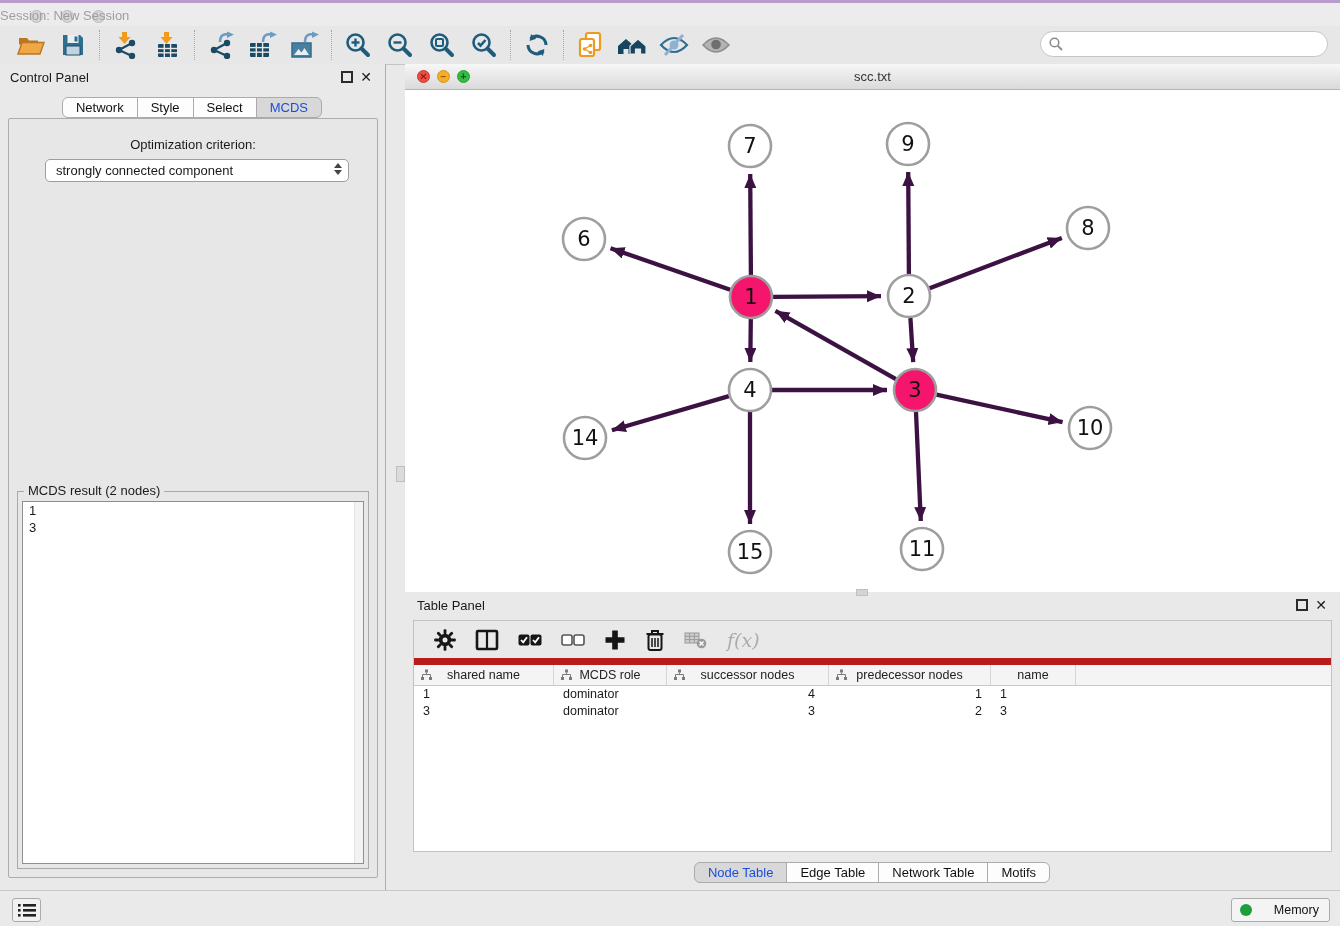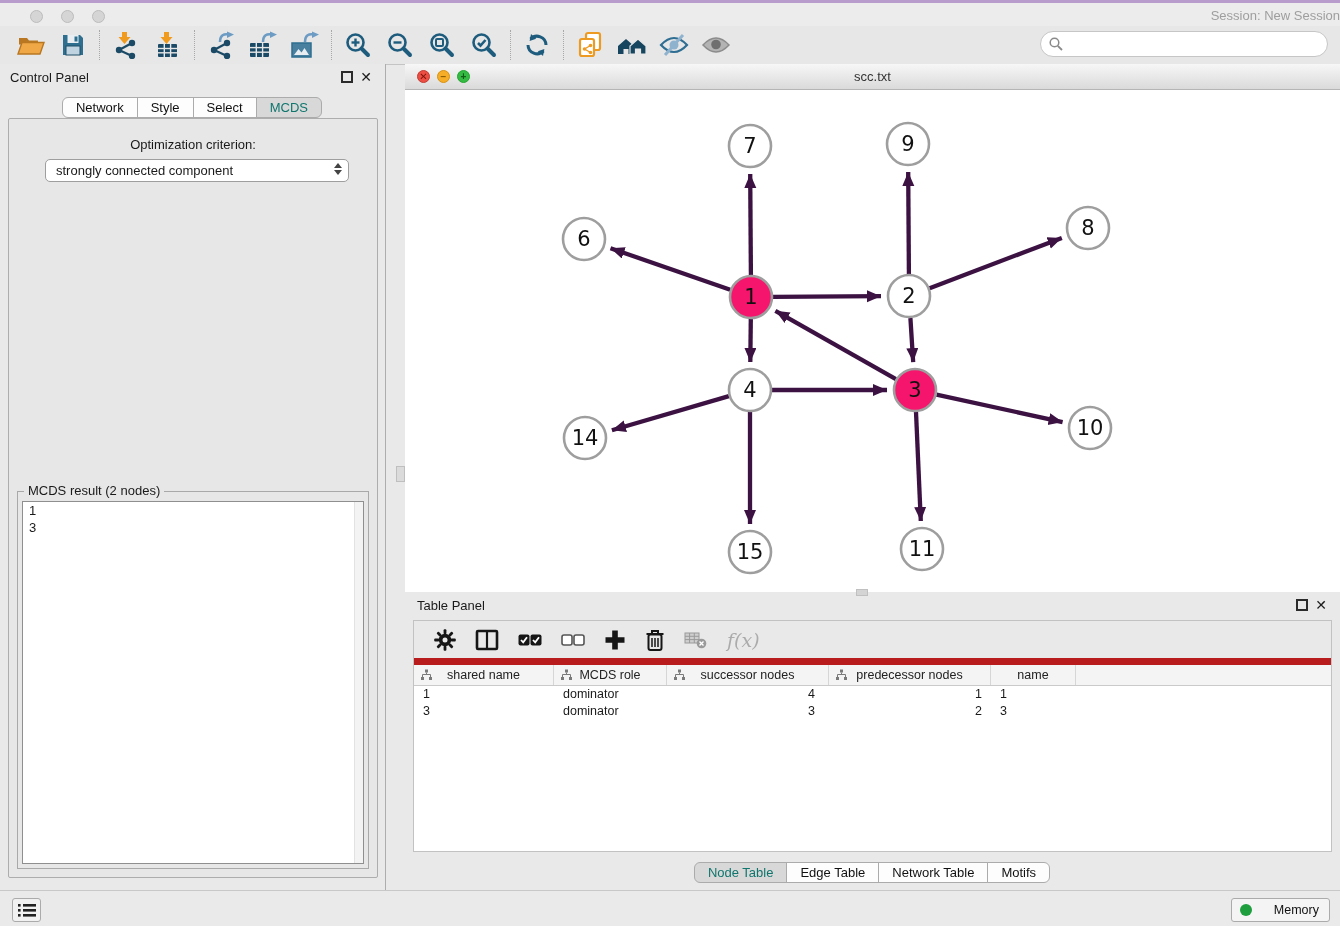--- a/index.html
+++ b/index.html
@@ -3,40 +3,40 @@
 <meta charset="utf-8">
 <style>
   * { margin:0; padding:0; box-sizing:border-box; }
   html,body { width:1340px; height:926px; }
   body { font-family:"Liberation Sans","DejaVu Sans",sans-serif; font-size:13px; color:#1a1a1a; background:#E9E9E9; }
   .app { position:relative; width:1340px; height:926px; background:#E9E9E9; overflow:hidden; }
 
   
   .titlebar { position:absolute; left:0; top:0; width:1340px; height:26px; background:#ECECEC; border-top:3px solid #B89CCB; }
   .titlebar .tl { position:absolute; top:7px; width:13px; height:13px; border-radius:50%; background:#D5D5D5; border:1px solid #BCBCBC; }
-  .titlebar .title { position:absolute; left:0; right:0; top:5px; text-align:right; color:#9E9E9E; }
+  .titlebar .title { position:absolute; left:0; right:0; top:5px; text-align:left; color:#9E9E9E; }
 
   
   .toolbar { position:absolute; left:0; top:26px; width:1340px; height:39px; background:#E7E7E7; border-bottom:1px solid #C4C4C4; display:flex; align-items:center; padding-left:10px; }
   .tb-btn { width:42px; height:34px; display:flex; align-items:center; justify-content:center; }
   .tb-sep { width:0; height:30px; border-left:1px dotted #A8A8A8; margin:0 5px; }
   .searchbox { position:absolute; right:12px; top:5px; width:288px; height:26px; background:#FFF; border:1px solid #C6C6C6; border-radius:13px; display:flex; align-items:center; padding-left:8px; }
   .searchbox input { border:none; outline:none; background:transparent; flex:1; font:13px "Liberation Sans",sans-serif; margin-left:5px; }
 
   
   .control-panel { position:absolute; left:0; top:64px; width:386px; height:826px; background:#E9E9E9; border-right:1px solid #ADADAD; }
   .panel-header { position:relative; height:28px; }
   .panel-header .ph-title { position:absolute; left:10px; top:6px; color:#1a1a1a; }
   .ph-float { position:absolute; top:7px; width:12px; height:12px; border:2px solid #2b2b2b; background:transparent; }
   .ph-close { position:absolute; top:5px; width:14px; height:16px; font-weight:bold; color:#1b1b1b; font-size:14px; line-height:16px; text-align:center; }
   .tabs-row { position:absolute; left:0; right:0; display:flex; justify-content:center; }
   .tab { background:#FDFDFD; border:1px solid #ABABAB; padding:2px 13px; margin-left:-1px; color:#111; position:relative; z-index:2; }
   .tab:first-child { border-radius:6px 0 0 6px; }
   .tab:last-child { border-radius:0 6px 6px 0; }
-  .tab.selected { background:#D8D8D8; color:#0f766e; }
+  .tab.selected { background:#D8D8D8; color:#1d4ed8; }
   .cp-box { position:absolute; left:8px; right:7px; top:54px; bottom:12px; border:1px solid #ADADAD; border-radius:2px; background:#E7E7E7; }
   .opt-label { position:absolute; left:0; right:0; top:18px; text-align:center; }
   .dropdown { position:absolute; left:28px; right:28px; top:40px; height:23px; background:#FFF; border:1px solid #9E9E9E; border-radius:5px;margin-left:8px; }
   .dropdown .dd-value { position:absolute; left:10px; top:3px; }
   .dd-arrows { position:absolute; right:6px; top:3px; display:flex; flex-direction:column; gap:2px; align-items:center; }
   .dd-arrows .up { width:0; height:0; border-left:4px solid transparent; border-right:4px solid transparent; border-bottom:5px solid #444; }
   .dd-arrows .down { width:0; height:0; border-left:4px solid transparent; border-right:4px solid transparent; border-top:5px solid #444; }
   .cp-buttons { position:absolute; left:0; right:0; top:73px; display:flex; justify-content:center; gap:15px; }
   .btn { height:23px; padding:0 17px; background:#FFF; border:1px solid #A4A4A4; border-radius:5px; font:13px "Liberation Sans",sans-serif; color:#111; }
   .result-group { position:absolute; left:8px; right:8px; top:372px; bottom:8px; border:1px solid #A9A9A9; }

